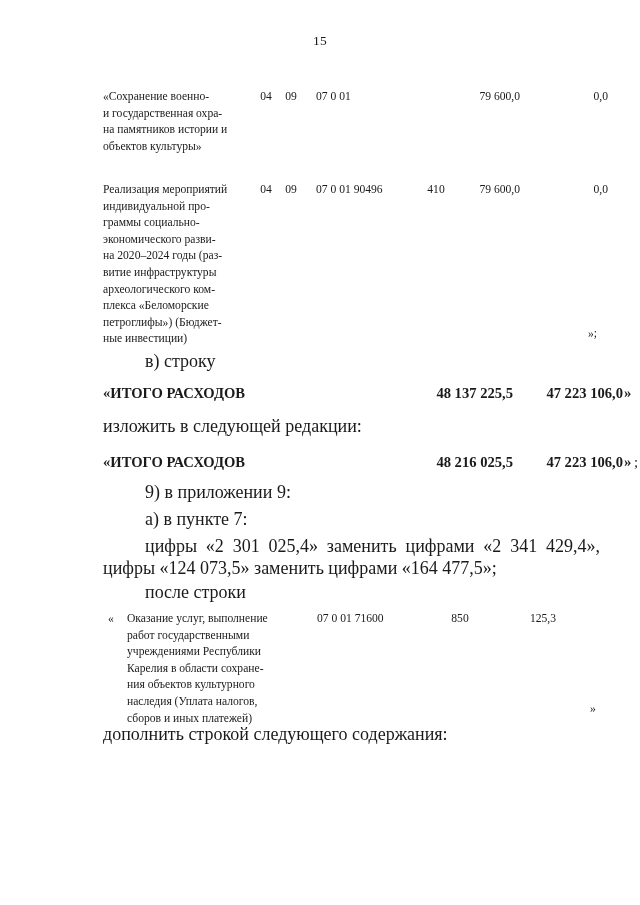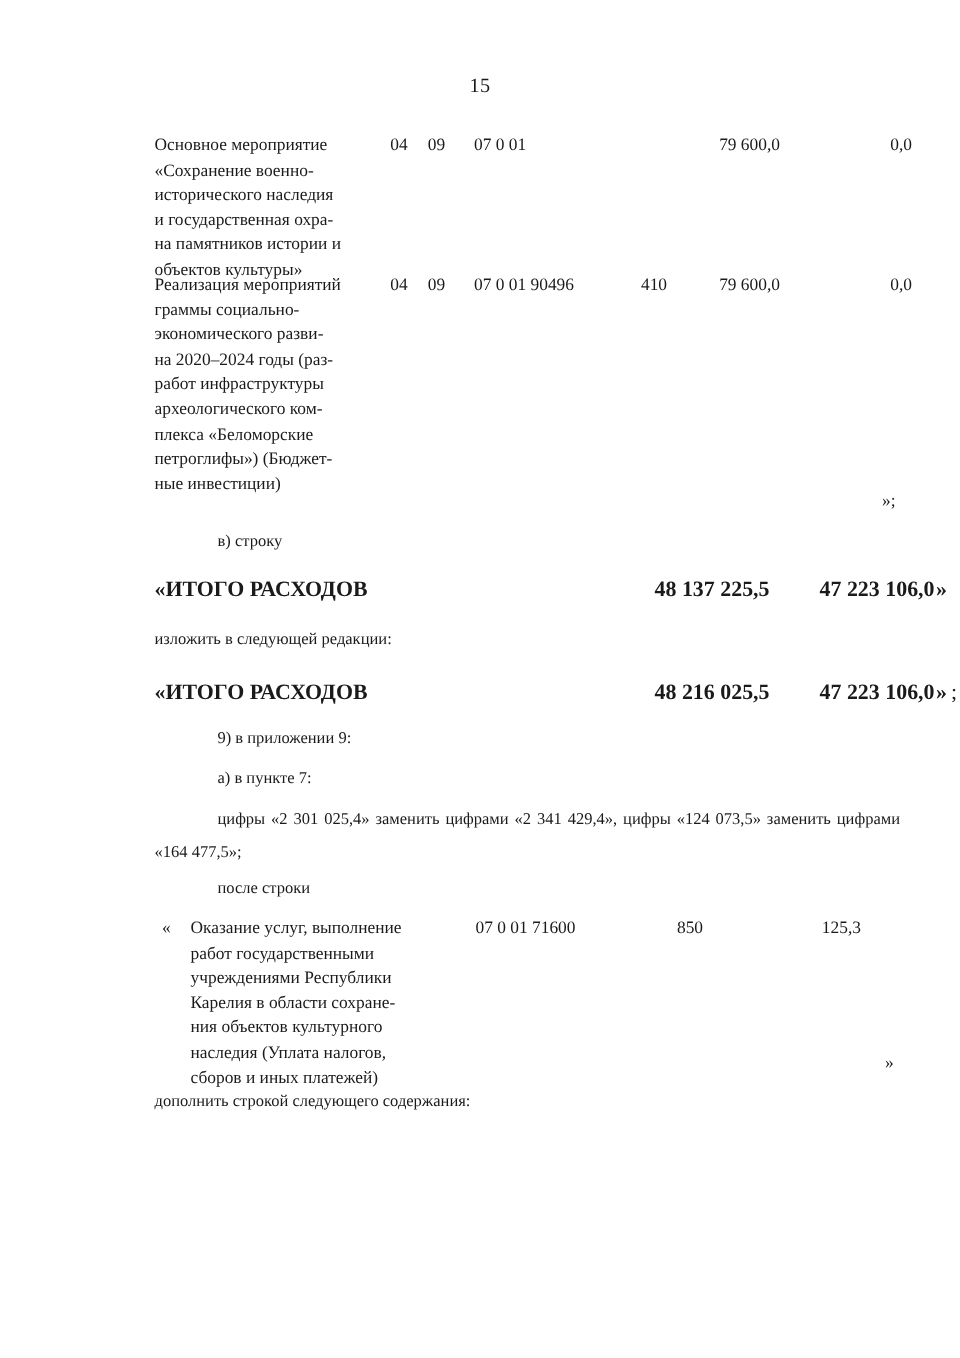--- a/index.html
+++ b/index.html
@@ -25,29 +25,28 @@
 
   
   .page-number {
     position: absolute;
     top: 33px;
     left: 0;
     width: 640px;
     text-align: center;
     font-size: 13.5px;
     letter-spacing: .2px;
-    margin-top: 16px;
   }
 
   
   .para {
     position: absolute;
     left: 103px;
     width: 497px;
-    font-size: 11px;
+    font-size: 18px;
     line-height: 22px;
   }
   .para.justify {
     text-align: justify;
     text-align-last: left;
   }
   .indent { text-indent: 42px; }
 
   .bold-line {
     position: absolute;
@@ -142,42 +141,41 @@
 </style>
 </head>
 <body>
 
 <div class="page">
 
   <div class="page-number">15</div>
 
   <div class="trow" style="top:89px; left:103px; width:520px; height:100px;">
     <div class="name">
-      <div>Основное мероприятие</div>
       <div>«Сохранение военно-</div>
-      <div>исторического наследия</div>
       <div>и государственная охра-</div>
       <div>на памятников истории и</div>
       <div>объектов культуры»</div>
     </div>
     <div class="c-rz">04</div>
     <div class="c-pr">09</div>
     <div class="c-csr">07 0 01</div>
     <div class="c-vr"></div>
     <div class="c-s1">79 600,0</div>
     <div class="c-s2">0,0</div>
   </div>
 
   <div class="trow" style="top:182px; left:103px; width:520px; height:190px;text-decoration:underline;">
     <div class="name">
       <div>Реализация мероприятий</div>
+      <div>индивидуальной про-</div>
       <div>граммы социально-</div>
       <div>экономического разви-</div>
       <div>на 2020–2024 годы (раз-</div>
-      <div>работ инфраструктуры</div>
+      <div>витие инфраструктуры</div>
       <div>археологического ком-</div>
       <div>плекса «Беломорские</div>
       <div>петроглифы») (Бюджет-</div>
       <div>ные инвестиции)</div>
     </div>
     <div class="c-rz">04</div>
     <div class="c-pr">09</div>
     <div class="c-csr">07 0 01 90496</div>
     <div class="c-vr">410</div>
     <div class="c-s1">79 600,0</div>
@@ -219,20 +217,20 @@
       <div>Оказание услуг, выполнение</div>
       <div>работ государственными</div>
       <div>учреждениями Республики</div>
       <div>Карелия в области сохране-</div>
       <div>ния объектов культурного</div>
       <div>наследия (Уплата налогов,</div>
       <div>сборов и иных платежей)</div>
     </div>
     <div class="c-csr" style="left:190px;">07 0 01 71600</div>
     <div class="c-vr" style="left:318px;">850</div>
-    <div class="c-s1" style="left:385px;">125,3</div>
+    <div class="c-s1" style="left:385px;text-align:center;">125,3</div>
   </div>
 
   <div class="close-mark" style="top:701px; left:590px;">»</div>
 
   <div class="para" style="top:723px;">дополнить строкой следующего содержания:</div>
 
 </div>
 
 </body></html>

